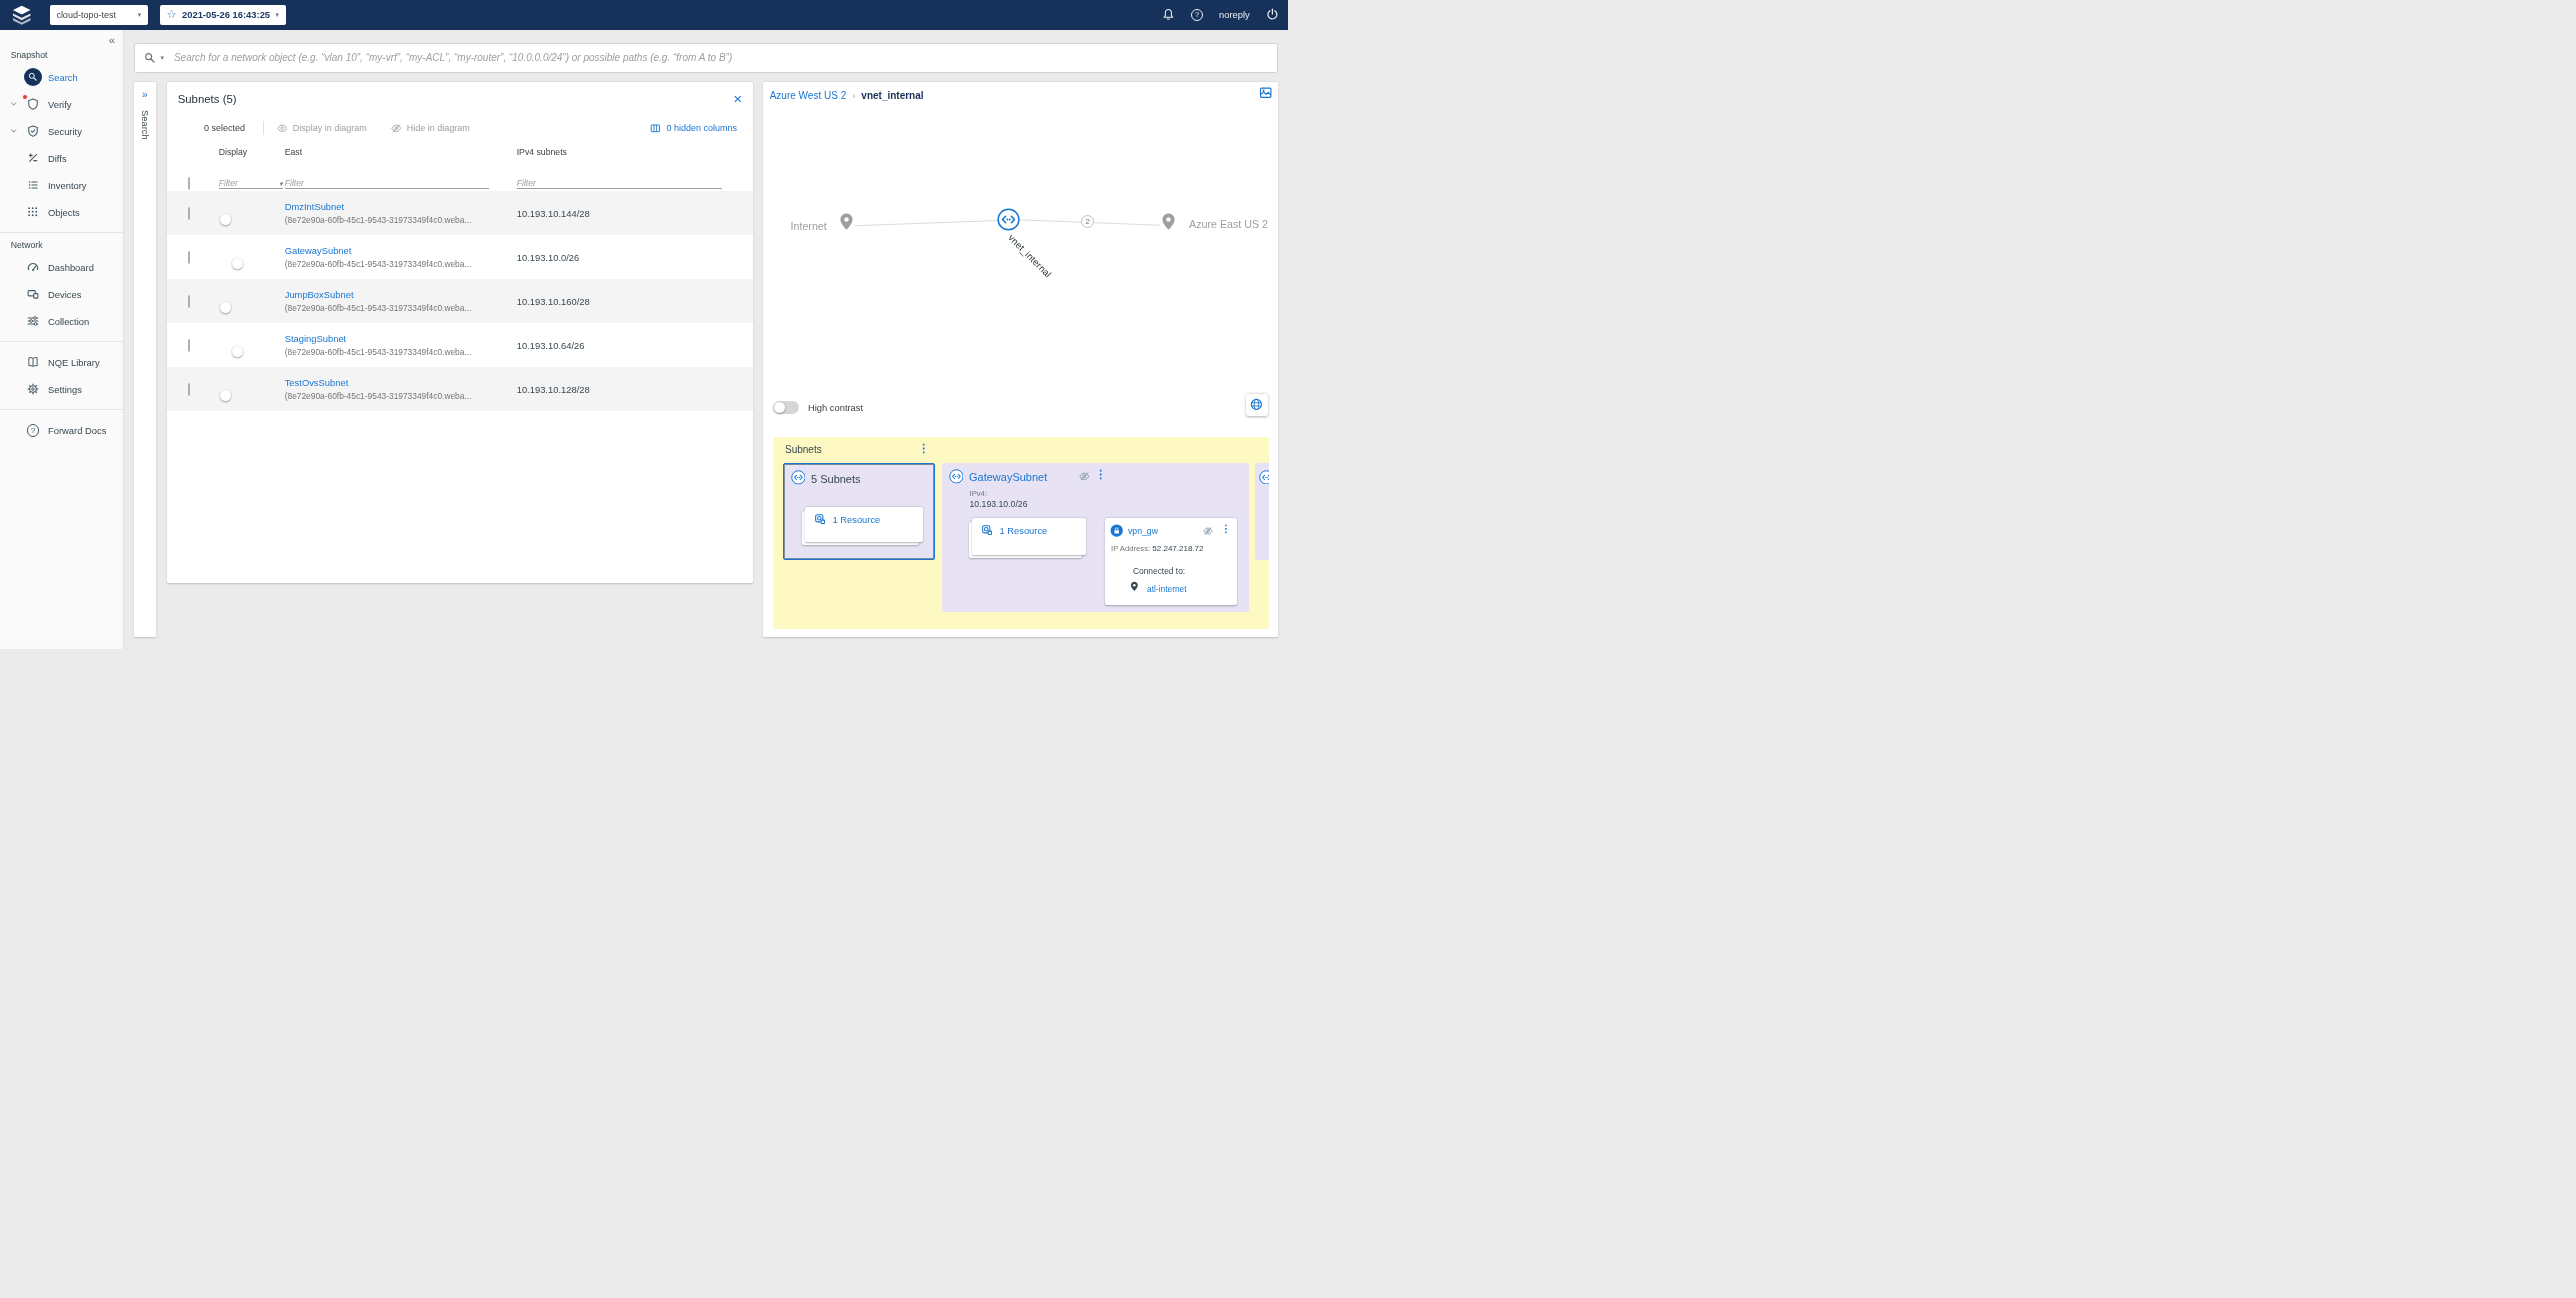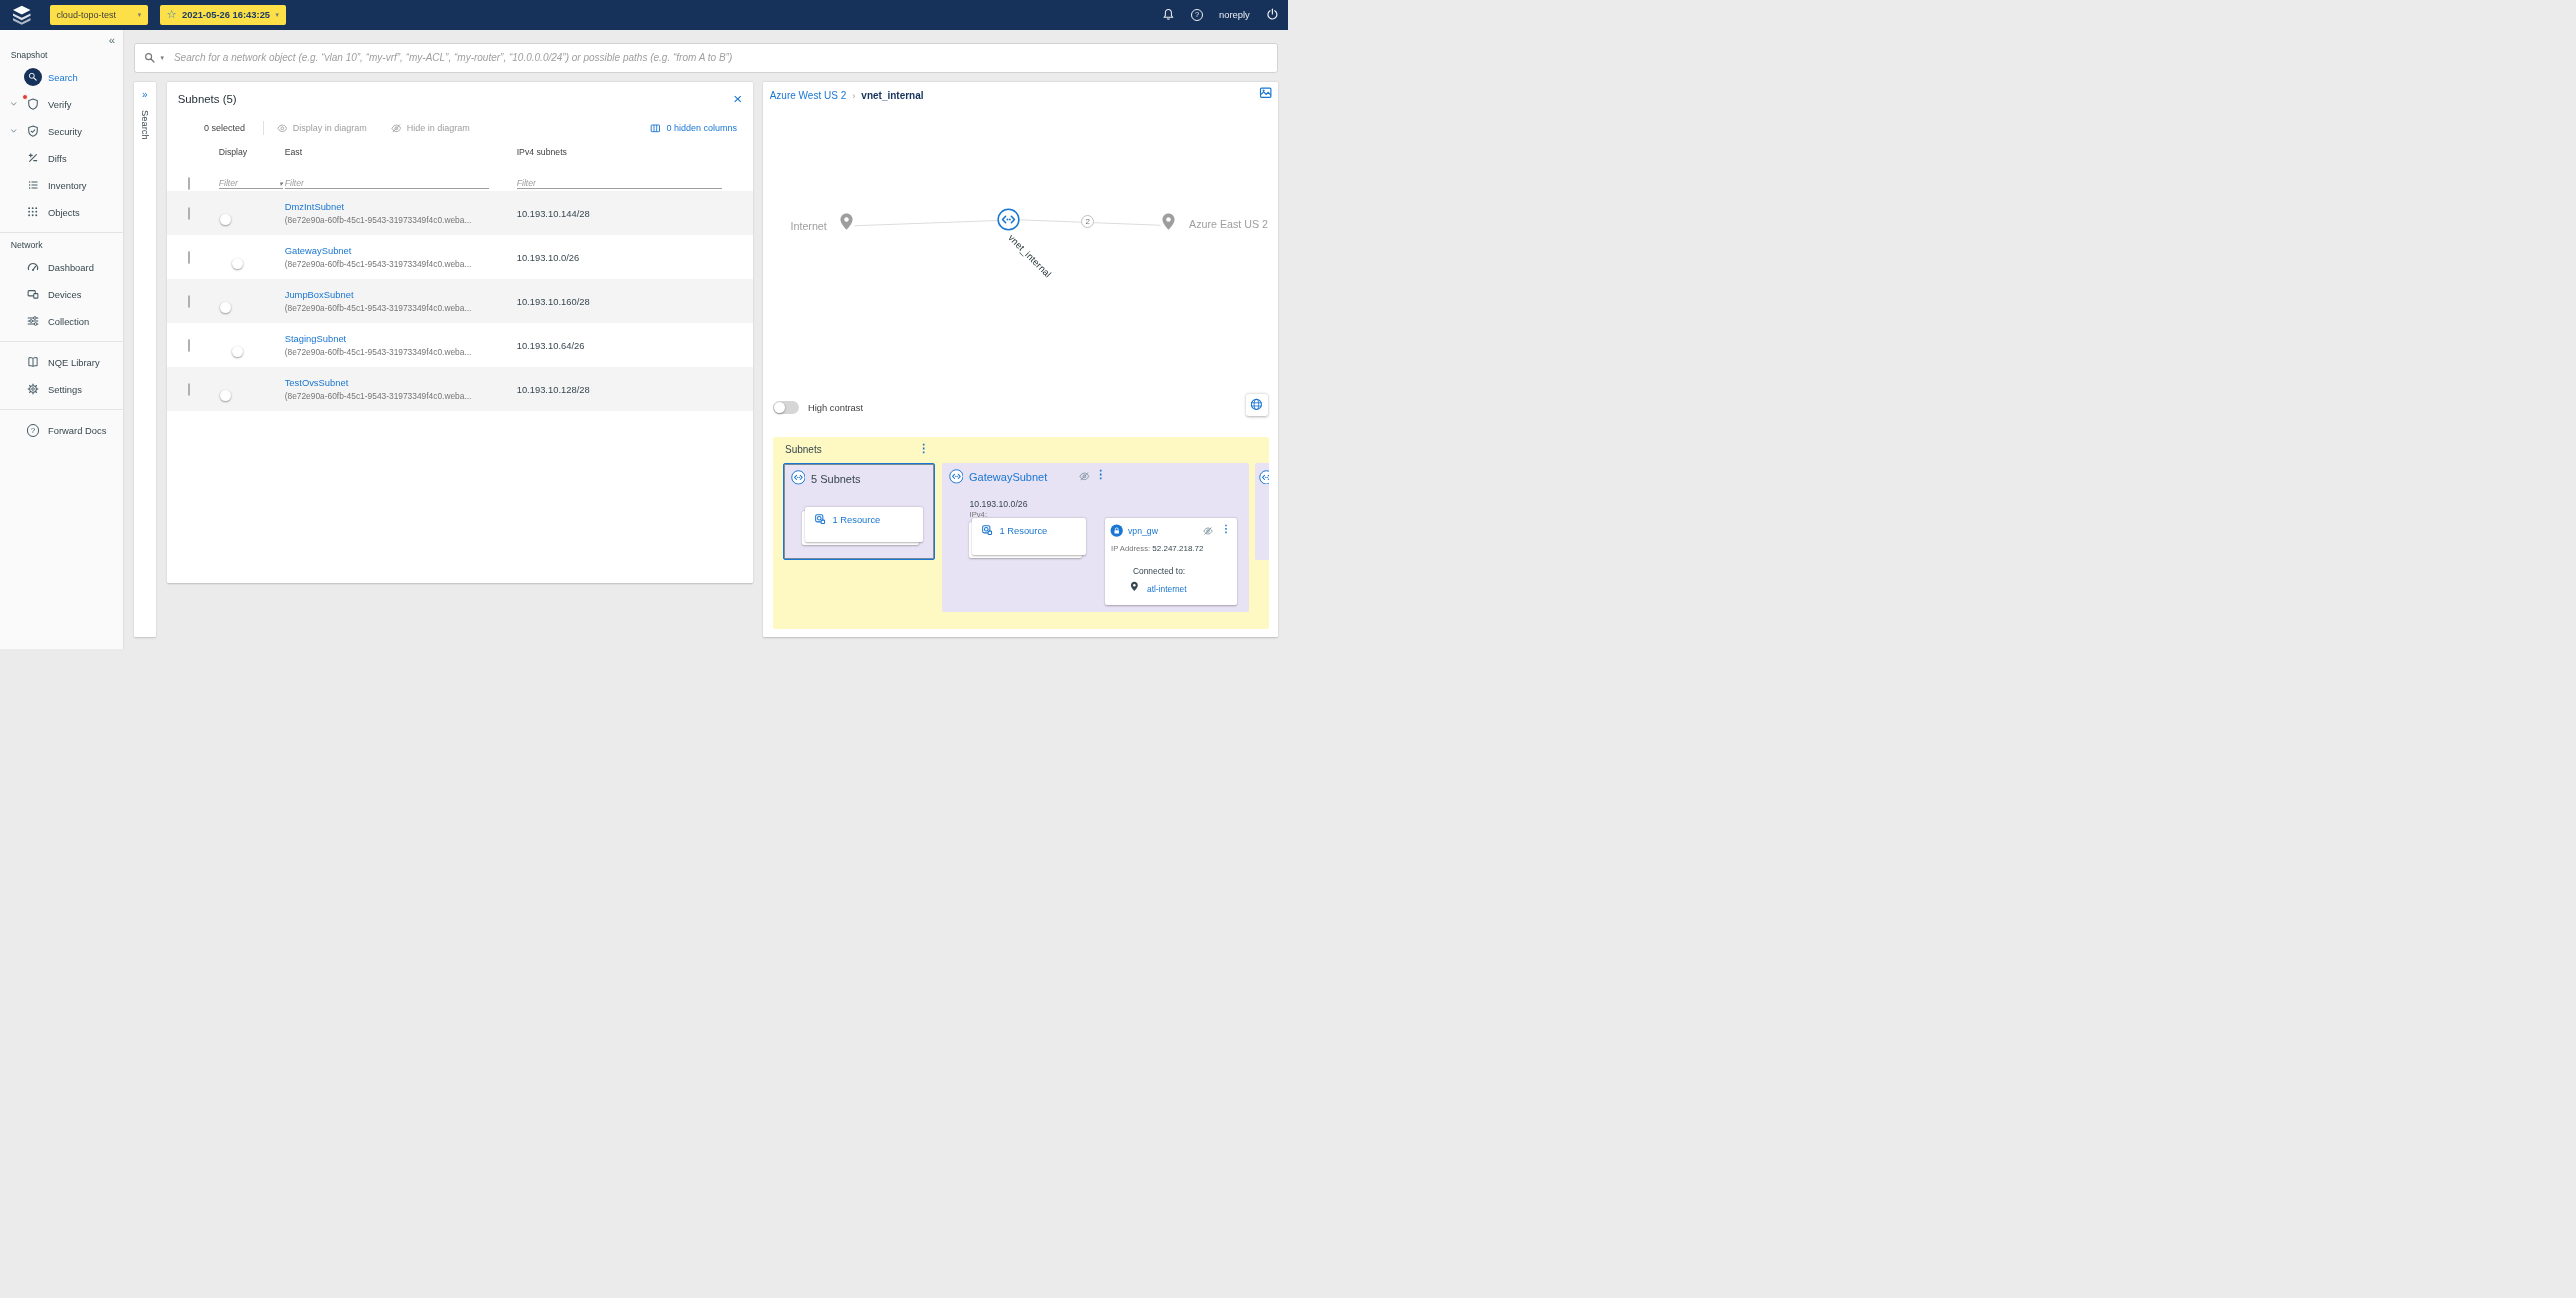--- a/index.html
+++ b/index.html
@@ -8,21 +8,21 @@
     font-family: "Liberation Sans", sans-serif;
     background:#ebebeb; color:#424242; position:relative; overflow:hidden;
     font-size:9.4px;
   }
   .ic { display:block; }
 
   
   .topbar { position:absolute; top:0; left:0; right:0; height:29.5px; background:#16325b;
             display:flex; align-items:center; padding:0 9.4px; }
   .logo { width:21.5px; height:21.5px; margin-left:1.3px; cursor:pointer; }
-  .pill { height:19.5px; background:#fde047; border-radius:2px; display:flex; align-items:center;
+  .pill { height:19.5px; background:#ffffff; border-radius:2px; display:flex; align-items:center;
           padding:0 6.7px; cursor:pointer; }
   .net-pill { margin-left:17.5px; width:98px; justify-content:space-between; font-size:9px; color:#424242; }
   .snap-pill { margin-left:12px; gap:5.4px; }
   .snap-star { color:#1976d2; font-size:11.4px; line-height:1; }
   .snap-text { font-weight:bold; color:#1b3a66; font-size:9.4px; }
   .caret { color:#757575; font-size:6.7px; }
   .topbar-right { margin-left:auto; display:flex; align-items:center; gap:16px; color:#eceff1; }
   .tb-icon { cursor:pointer; color:#eceff1; }
   .help-circle { width:12px; height:12px; border:1px solid #eceff1; border-radius:50%;
                  display:flex; align-items:center; justify-content:center; font-size:7.4px; cursor:pointer; }
@@ -134,21 +134,21 @@
            box-shadow:inset 0 0 0 0.7px #546e7a; cursor:pointer; }
   .cardB { left:169px; top:26px; width:307px; height:149px; cursor:pointer; }
   .cardC { left:482px; top:26px; width:27px; height:97px; cursor:pointer; }
   .sc-icon { position:absolute; width:14.8px; height:14.8px; }
   .sc-title { position:absolute; font-size:11px; }
   .eyeoff-g { position:absolute; color:#78909c; cursor:pointer; }
   .deck { position:absolute; background:#fff; border-radius:2px; box-shadow:0 0.7px 2px rgba(0,0,0,.3); }
   .deck::before { content:""; position:absolute; left:-3.4px; top:4px; right:4px; bottom:-3.4px; background:#fff;
                   border-radius:2px; box-shadow:0 0.7px 2px rgba(0,0,0,.28); z-index:-1; }
   .res-row { display:flex; align-items:center; gap:6px; padding:6px 0 0 9.4px; color:#1976d2; font-size:9.4px; }
-  .ip4l { position:absolute; left:27.5px; top:26px; font-size:7.7px; color:#757575;margin-top:21px; }
+  .ip4l { position:absolute; left:27.5px; top:26px; font-size:7.7px; color:#757575; }
   .ip4v { position:absolute; left:27.5px; top:36px; font-size:8.7px; color:#37474f; }
   .vpn-card { position:absolute; left:163px; top:55px; width:132px; height:87px; background:#fff;
               border-radius:2px; box-shadow:0 0.7px 2px rgba(0,0,0,.3); cursor:pointer; }
   .vpn-name { position:absolute; left:23px; top:8px; font-size:8.7px; color:#1976d2; cursor:pointer; }
   .vpn-ip { position:absolute; left:6px; top:25.5px; font-size:7.7px; color:#757575; }
   .vpn-ip b { font-weight:normal; color:#37474f; font-size:8px; }
   .vpn-conn { position:absolute; left:28px; top:48px; font-size:8.4px; color:#37474f; }
   .vpn-pin { position:absolute; left:24px; top:63px; color:#37474f; }
   .vpn-link { position:absolute; left:42px; top:66px; font-size:8.4px; color:#1976d2; cursor:pointer; }
 </style>

